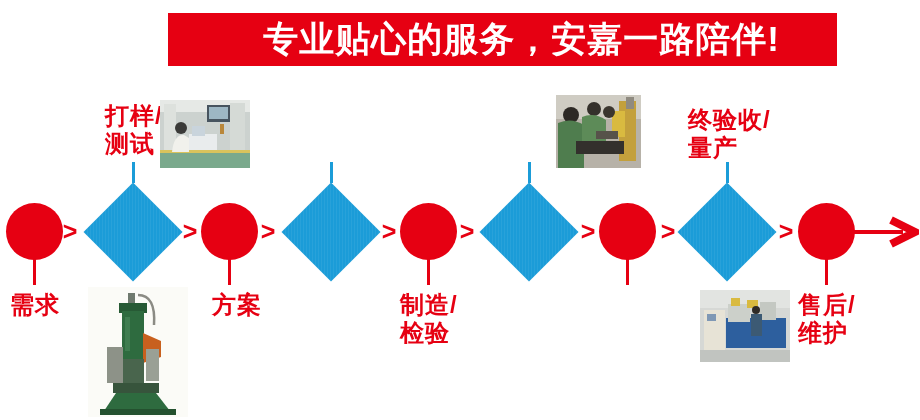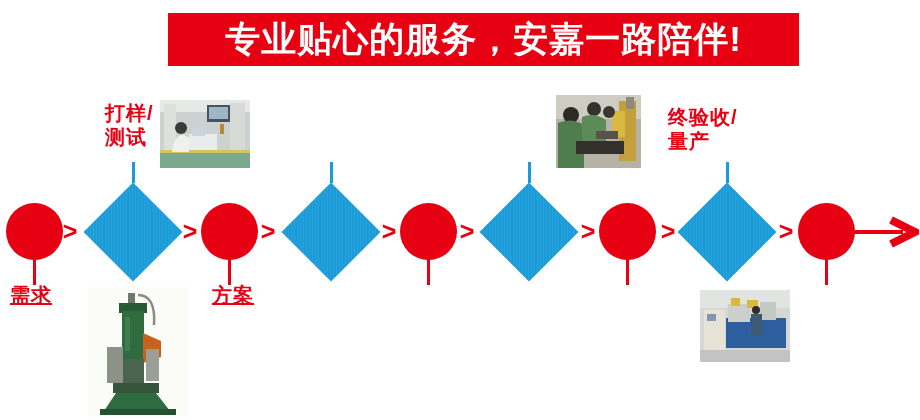--- a/index.html
+++ b/index.html
@@ -2,66 +2,70 @@
 <html><head>
 <meta charset="utf-8">
 <style>
   html,body{margin:0;padding:0;background:#ffffff;}
   .stage{
     position:relative;width:920px;height:420px;background:#ffffff;overflow:hidden;
     font-family:"Liberation Sans","DejaVu Sans",sans-serif;
   }
   .banner{
     position:absolute;left:168px;top:13px;width:631px;height:53px;
-    background:#e60012;display:flex;align-items:center;justify-content:center;
+    background:#e60012;display:flex;align-items:center;justify-content:center;padding-left:38px;
   }
   .banner span{
     color:#ffffff;font-size:35px;font-weight:bold;letter-spacing:1px;white-space:nowrap;
   }
   .circle{
     position:absolute;top:203px;width:57px;height:57px;border-radius:50%;
     background:#e60012;
   }
   .diamond{
     position:absolute;top:197px;width:70px;height:70px;background:#1b9cd8;
     transform:rotate(45deg);
     background-image:repeating-linear-gradient(45deg,rgba(255,255,255,0.06) 0 1px,transparent 1px 3px);
   }
   .stem-red{position:absolute;top:257px;width:3px;height:28px;background:#e60012;}
   .stem-blue{position:absolute;top:162px;width:3px;height:21px;background:#1b9cd8;}
   .sep{
     position:absolute;top:217px;transform:translateX(-50%);
     color:#e60012;font-size:25px;font-weight:900;line-height:28px;
   }
   .lbl{
-    position:absolute;color:#e60012;font-weight:bold;font-size:20px;line-height:1.18;
+    position:absolute;color:#e60012;font-weight:bold;font-size:24px;line-height:1.18;
     white-space:pre-line;letter-spacing:1px;
   }
   .lbl.top{top:102px;}
-  .lbl.bottom{top:284px;text-decoration:underline;}
+  .lbl.bottom{top:291px;}
   .photo{position:absolute;display:block;}
   .photo svg{display:block;}
   .end-arrow{position:absolute;left:847px;top:216px;}
 </style>
 </head>
 <body>
 
 <div class="stage">
 
   <div class="banner">
     <span>专业贴心的服务，安嘉一路陪伴!</span>
   </div>
 
   <div class="lbl top" style="left:105px">打样/
 测试</div>
-  <div class="lbl top" style="left:668px;top:106px">终验收/
+  <div class="lbl top" style="left:688px;top:106px">终验收/
 量产</div>
 
   <div class="lbl bottom" style="left:10px">需求</div>
   <div class="lbl bottom" style="left:212px">方案</div>
+  <div class="lbl bottom" style="left:400px">制造/
+检验</div>
+  <div class="lbl bottom" style="left:798px">售后/
+维护</div>
 
   <div class="circle" style="left:6px"></div>
   <div class="circle" style="left:201px"></div>
   <div class="circle" style="left:400px"></div>
   <div class="circle" style="left:599px"></div>
   <div class="circle" style="left:798px"></div>
 
   <div class="diamond" style="left:98px"></div>
   <div class="diamond" style="left:296px"></div>
   <div class="diamond" style="left:494px"></div>

